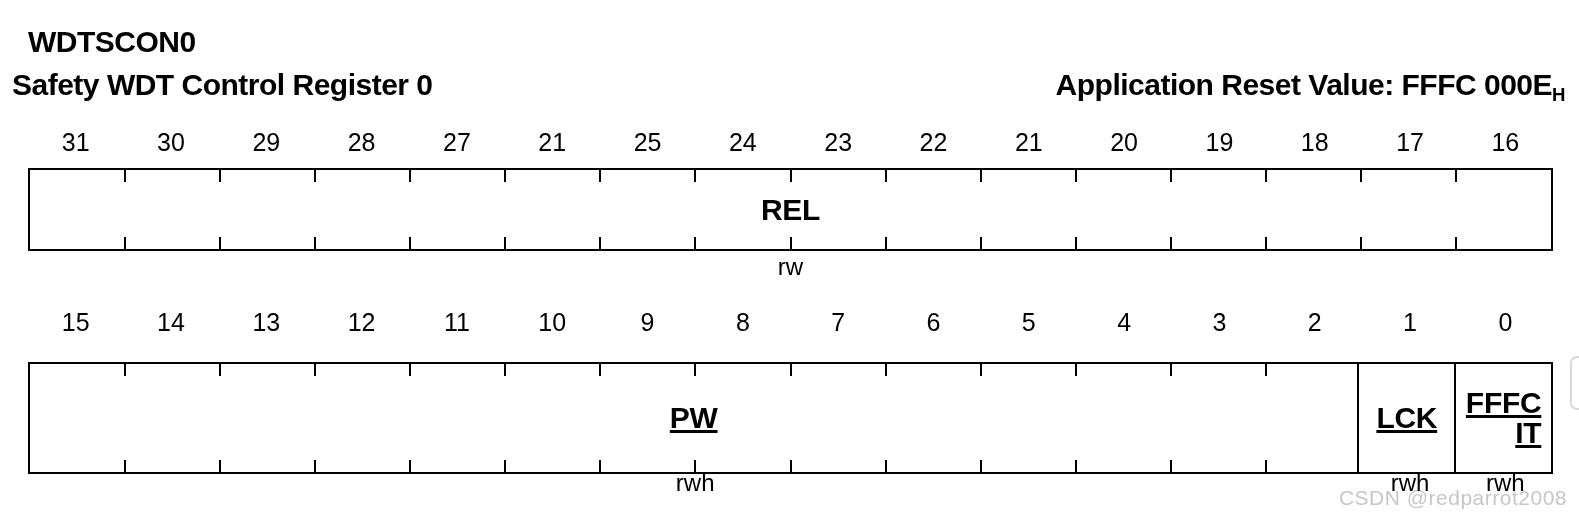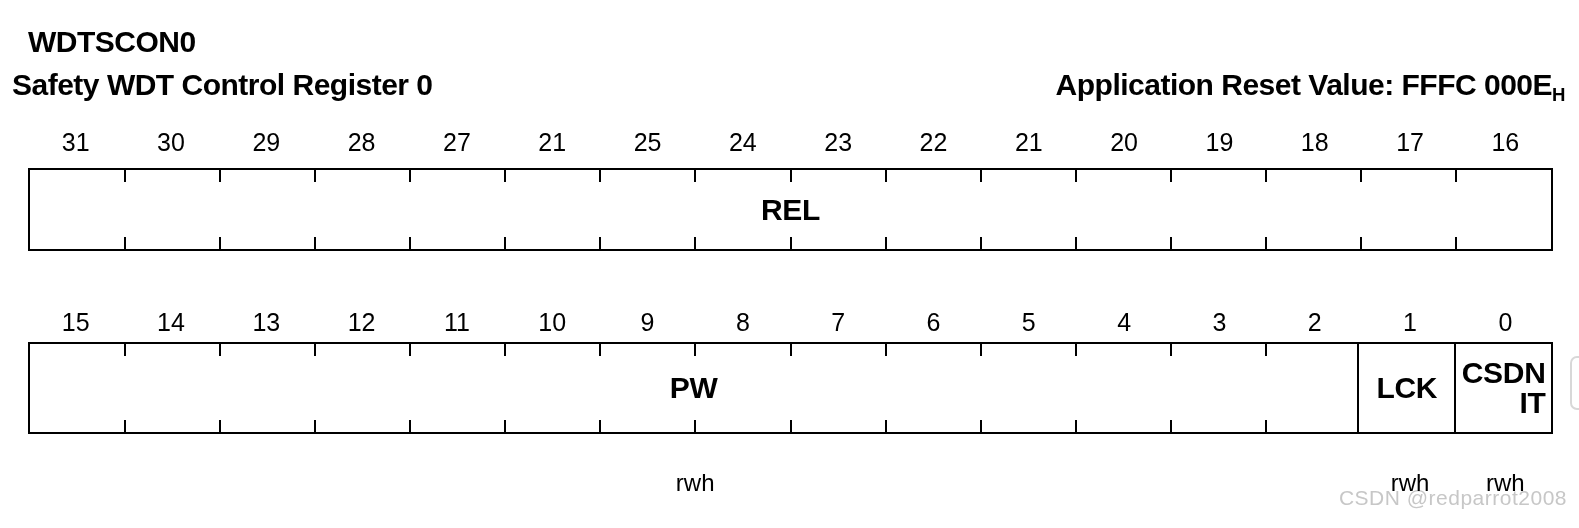--- a/index.html
+++ b/index.html
@@ -166,47 +166,50 @@
         <div class="tick bottom" style="left: 68.75%;"></div>
         <div class="tick top" style="left: 75%;"></div>
         <div class="tick bottom" style="left: 75%;"></div>
         <div class="tick top" style="left: 81.25%;"></div>
         <div class="tick bottom" style="left: 81.25%;"></div>
         <div class="tick top" style="left: 87.5%;"></div>
         <div class="tick bottom" style="left: 87.5%;"></div>
         <div class="tick top" style="left: 93.75%;"></div>
         <div class="tick bottom" style="left: 93.75%;"></div>
       </div>
+      <div class="access-row" style="top: 252px;">
+        <div class="access-label" style="left: 50%;">rw</div>
+      </div>
       <div class="bits-row" style="top: 307px;">
         <div class="bit-label">15</div>
         <div class="bit-label">14</div>
         <div class="bit-label">13</div>
         <div class="bit-label">12</div>
         <div class="bit-label">11</div>
         <div class="bit-label">10</div>
         <div class="bit-label">9</div>
         <div class="bit-label">8</div>
         <div class="bit-label">7</div>
         <div class="bit-label">6</div>
         <div class="bit-label">5</div>
         <div class="bit-label">4</div>
         <div class="bit-label">3</div>
         <div class="bit-label">2</div>
         <div class="bit-label">1</div>
         <div class="bit-label">0</div>
       </div>
-      <div class="reg-box" style="top: 342px; height: 92px;">
+      <div class="reg-box" style="top: 362px; height: 112px; text-decoration: underline;">
         <div class="field-cell" style="flex: 14 1 0%;">
           <div class="field-label">PW</div>
         </div>
         <div class="field-cell" style="flex: 1 1 0%;">
           <div class="field-label">LCK</div>
         </div>
         <div class="field-cell" style="flex: 1 1 0%;">
-          <div class="field-label">CSDN
+          <div class="field-label">FFFC
 IT</div>
         </div>
         <div class="tick top" style="left: 6.25%;"></div>
         <div class="tick bottom" style="left: 6.25%;"></div>
         <div class="tick top" style="left: 12.5%;"></div>
         <div class="tick bottom" style="left: 12.5%;"></div>
         <div class="tick top" style="left: 18.75%;"></div>
         <div class="tick bottom" style="left: 18.75%;"></div>
         <div class="tick top" style="left: 25%;"></div>
         <div class="tick bottom" style="left: 25%;"></div>

